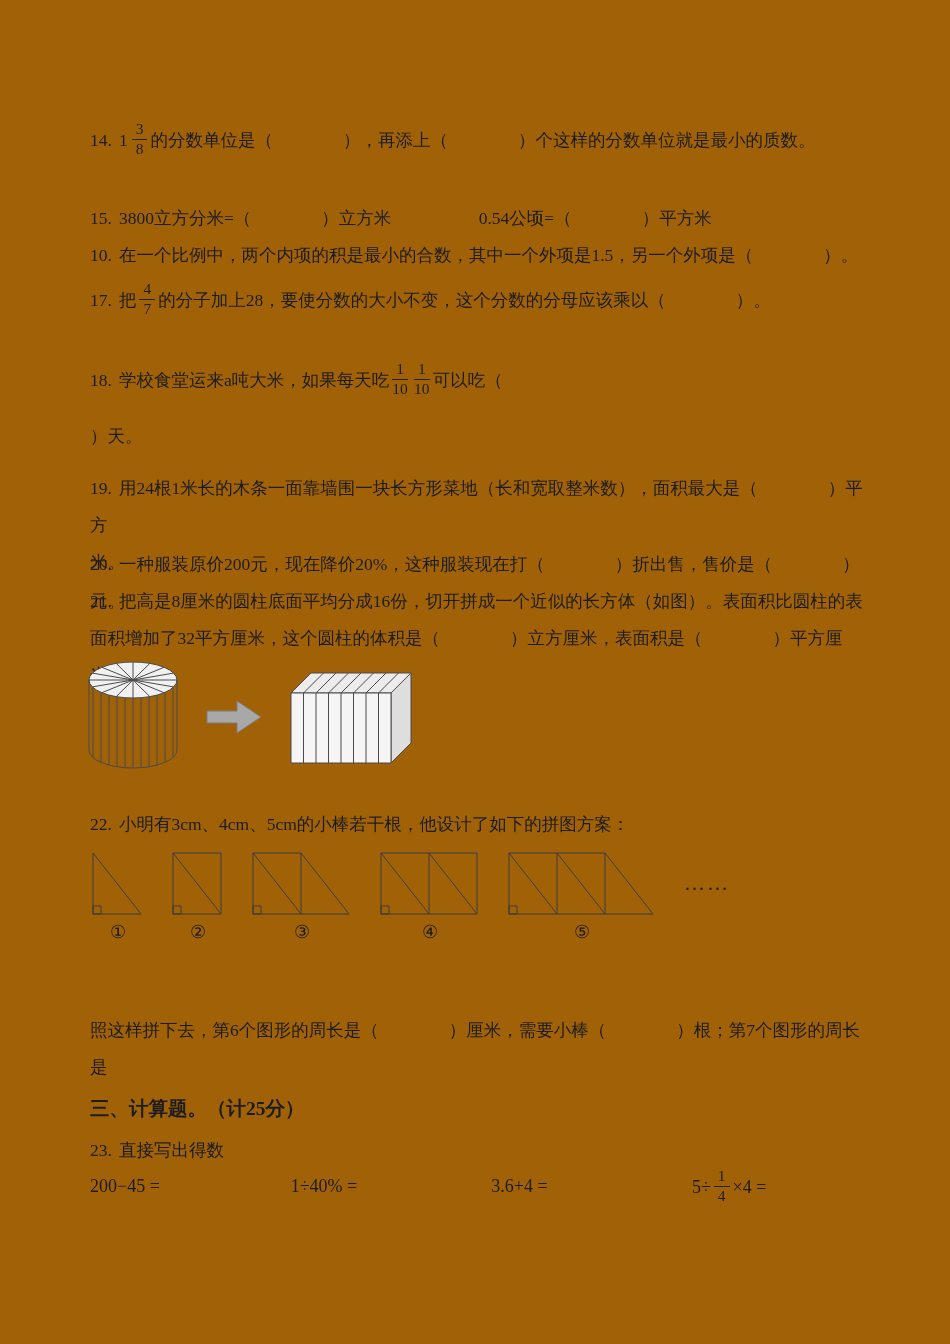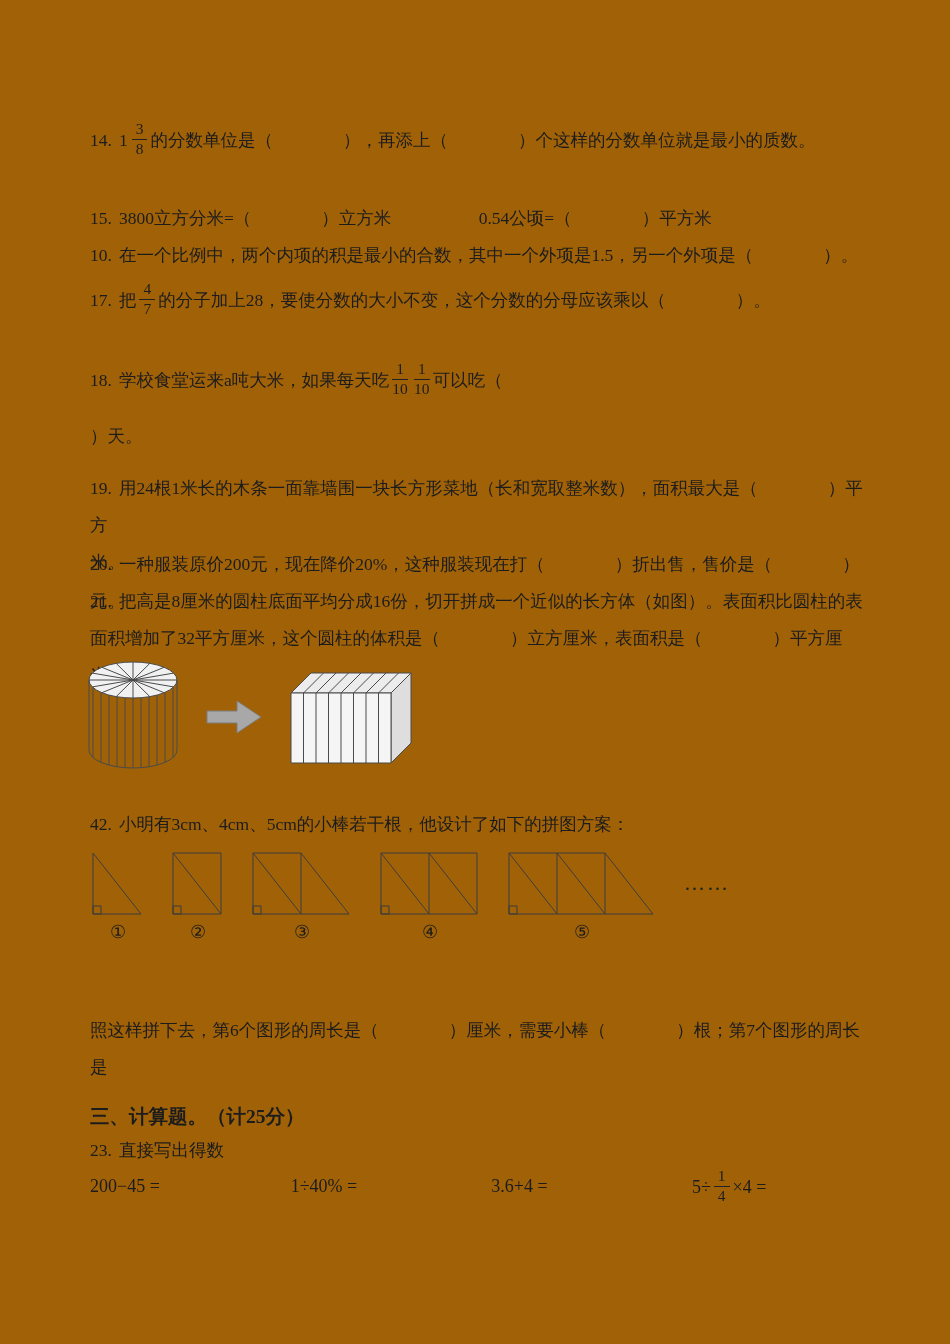--- a/index.html
+++ b/index.html
@@ -13,21 +13,21 @@
   .block { position:absolute; left:90px; width:782px; line-height:37px; }
   .tall  { line-height:56px; }
   .qno   { margin-right:7px; }
   .frac {
     display:inline-block; vertical-align:-0.5em; text-align:center;
     line-height:1.08; font-size:15.5px; margin:0 3px;
   }
   .frac .num { display:block; border-bottom:1.3px solid #222; padding:0 4px 1px 4px; }
   .frac .den { display:block; padding-top:1px; }
   .mixed-whole { margin-right:1px; }
-  .section-title { font-weight:bold; font-size:19.5px; font-family:"Liberation Serif","DejaVu Serif",serif;margin-top:8px; }
+  .section-title { font-weight:bold; font-size:19.5px; font-family:"Liberation Serif","DejaVu Serif",serif; }
   .fig-row { position:absolute; display:flex; align-items:center; }
   .fig21-row { left:85px; top:658px; gap:20px; }
   .fig22-row { left:92px; top:852px; align-items:flex-end; gap:28px; }
   .fig22-item { display:flex; flex-direction:column; align-items:center; gap:6px; }
   .fig-label { font-size:18px; line-height:20px; }
   .dots { font-size:21px; letter-spacing:2px; align-self:center; margin-bottom:28px; color:#222; }
   .calc-row { position:absolute; left:90px; top:1168px; width:782px; display:flex; align-items:center;justify-content:space-between; }
   .calc-item { width:162px; font-size:18px; }
   .calc-item.wide { width:180px; }
   svg { display:block; }
@@ -109,21 +109,21 @@
           <line x1="31" y1="28" x2="51" y2="8"></line>
         <line x1="43.5" y1="28" x2="63.5" y2="8"></line>
           <line x1="56" y1="28" x2="76" y2="8"></line>
         <line x1="68.5" y1="28" x2="88.5" y2="8"></line>
           <line x1="81" y1="28" x2="101" y2="8"></line>
         <line x1="93.5" y1="28" x2="113.5" y2="8"></line>
       </g>
     </svg>
   </div>
 
-  <p class="block" style="top:806px"><span class="qno">42.</span><span>小明有3cm、4cm、5cm的小棒若干根，他设计了如下的拼图方案：</span></p>
+  <p class="block" style="top:806px"><span class="qno">22.</span><span>小明有3cm、4cm、5cm的小棒若干根，他设计了如下的拼图方案：</span></p>
 
   <div class="fig-row fig22-row">
     <div class="fig22-item">
       <svg width="52" height="64" viewBox="0 0 52 64">
         <g stroke="#3d3d3d" stroke-width="1" fill="none">
           <polygon points="1,1 1,62 49,62"></polygon>
             <rect x="1" y="54" width="8" height="8"></rect>
         </g>
       </svg>
       <span class="fig-label">①</span>

